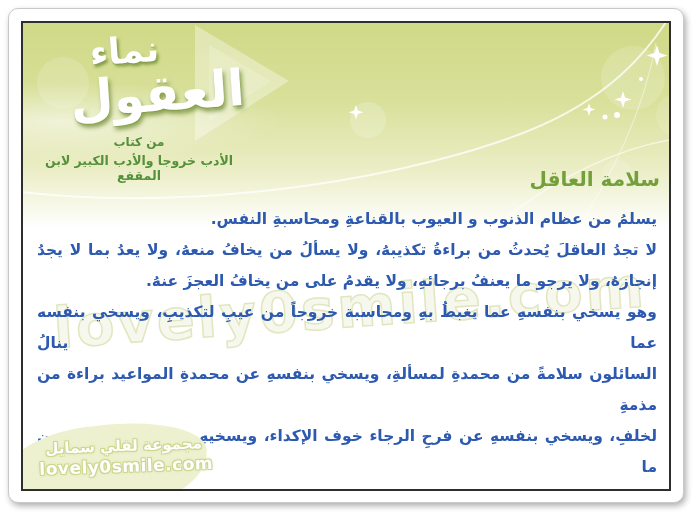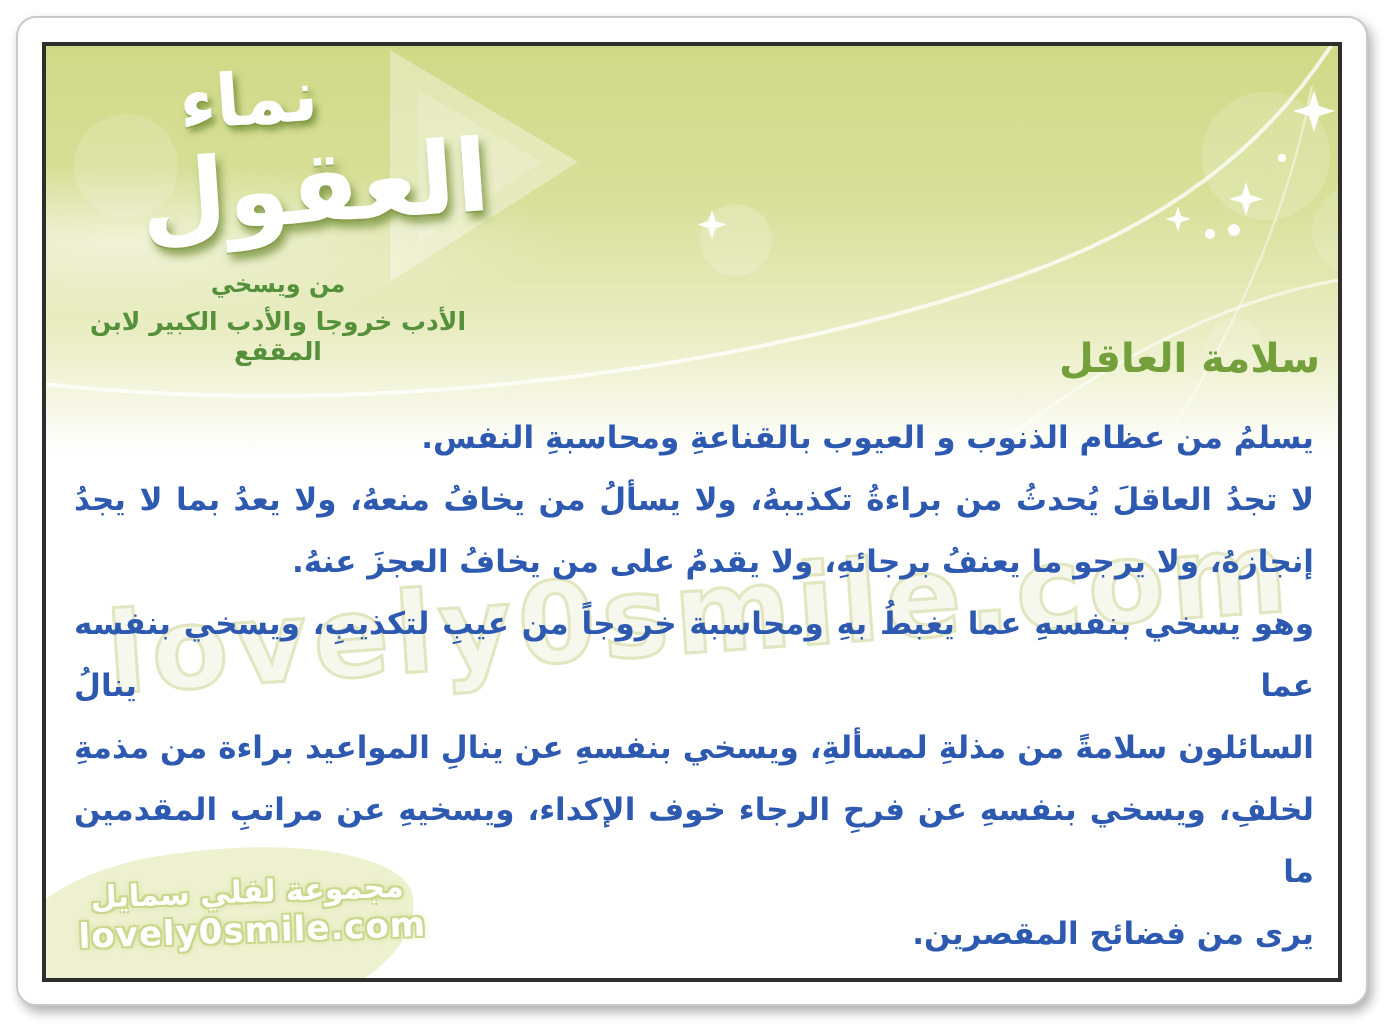--- a/index.html
+++ b/index.html
@@ -181,34 +181,34 @@
       <circle cx="618" cy="56" r="2"></circle>
     </g>
   </svg>
 
   <div class="logo">
     <span class="l1">نماء</span>
     <span class="l2">العقول</span>
   </div>
 
   <div class="source">
-    <span class="s1">من ويسخي</span>
+    <span class="s1">من كتاب</span>
     <span class="s2">الأدب خروجا والأدب الكبير لابن المقفع</span>
   </div>
 
   <div class="page-title">سلامة العاقل</div>
 
   <div class="watermark">lovely0smile.com</div>
 
   <div class="body-text">
     <div class="tline last">يسلمُ من عظام الذنوب و العيوب بالقناعةِ ومحاسبةِ النفس.</div>
     <div class="tline">لا تجدُ العاقلَ يُحدثُ من براءةُ تكذيبهُ، ولا يسألُ من يخافُ منعهُ، ولا يعدُ بما لا يجدُ</div>
     <div class="tline last">إنجازهُ، ولا يرجو ما يعنفُ برجائهِ، ولا يقدمُ على من يخافُ العجزَ عنهُ.</div>
     <div class="tline">وهو يسخي بنفسهِ عما يغبطُ بهِ ومحاسبة خروجاً من عيبِ لتكذيبِ، ويسخي بنفسه عما ينالُ</div>
-    <div class="tline">السائلون سلامةً من مذلةِ لمسألةِ، ويسخي بنفسهِ عن ينالِ المواعيد براءة من مذمةِ</div>
+    <div class="tline">السائلون سلامةً من محمدةِ لمسألةِ، ويسخي بنفسهِ عن محمدةِ المواعيد براءة من مذمةِ</div>
     <div class="tline">لخلفِ، ويسخي بنفسهِ عن فرحِ الرجاء خوف الإكداء، ويسخيهِ عن مراتبِ المقدمين ما</div>
     <div class="tline last">يرى من فضائح المقصرين.</div>
   </div>
 
   <div class="footer-logo">
     <div class="footer-blob"></div>
     <div class="footer-text">
       <span class="f1">مجموعة لفلي سمايل</span>
       <span class="f2">lovely0smile.com</span>
     </div>

